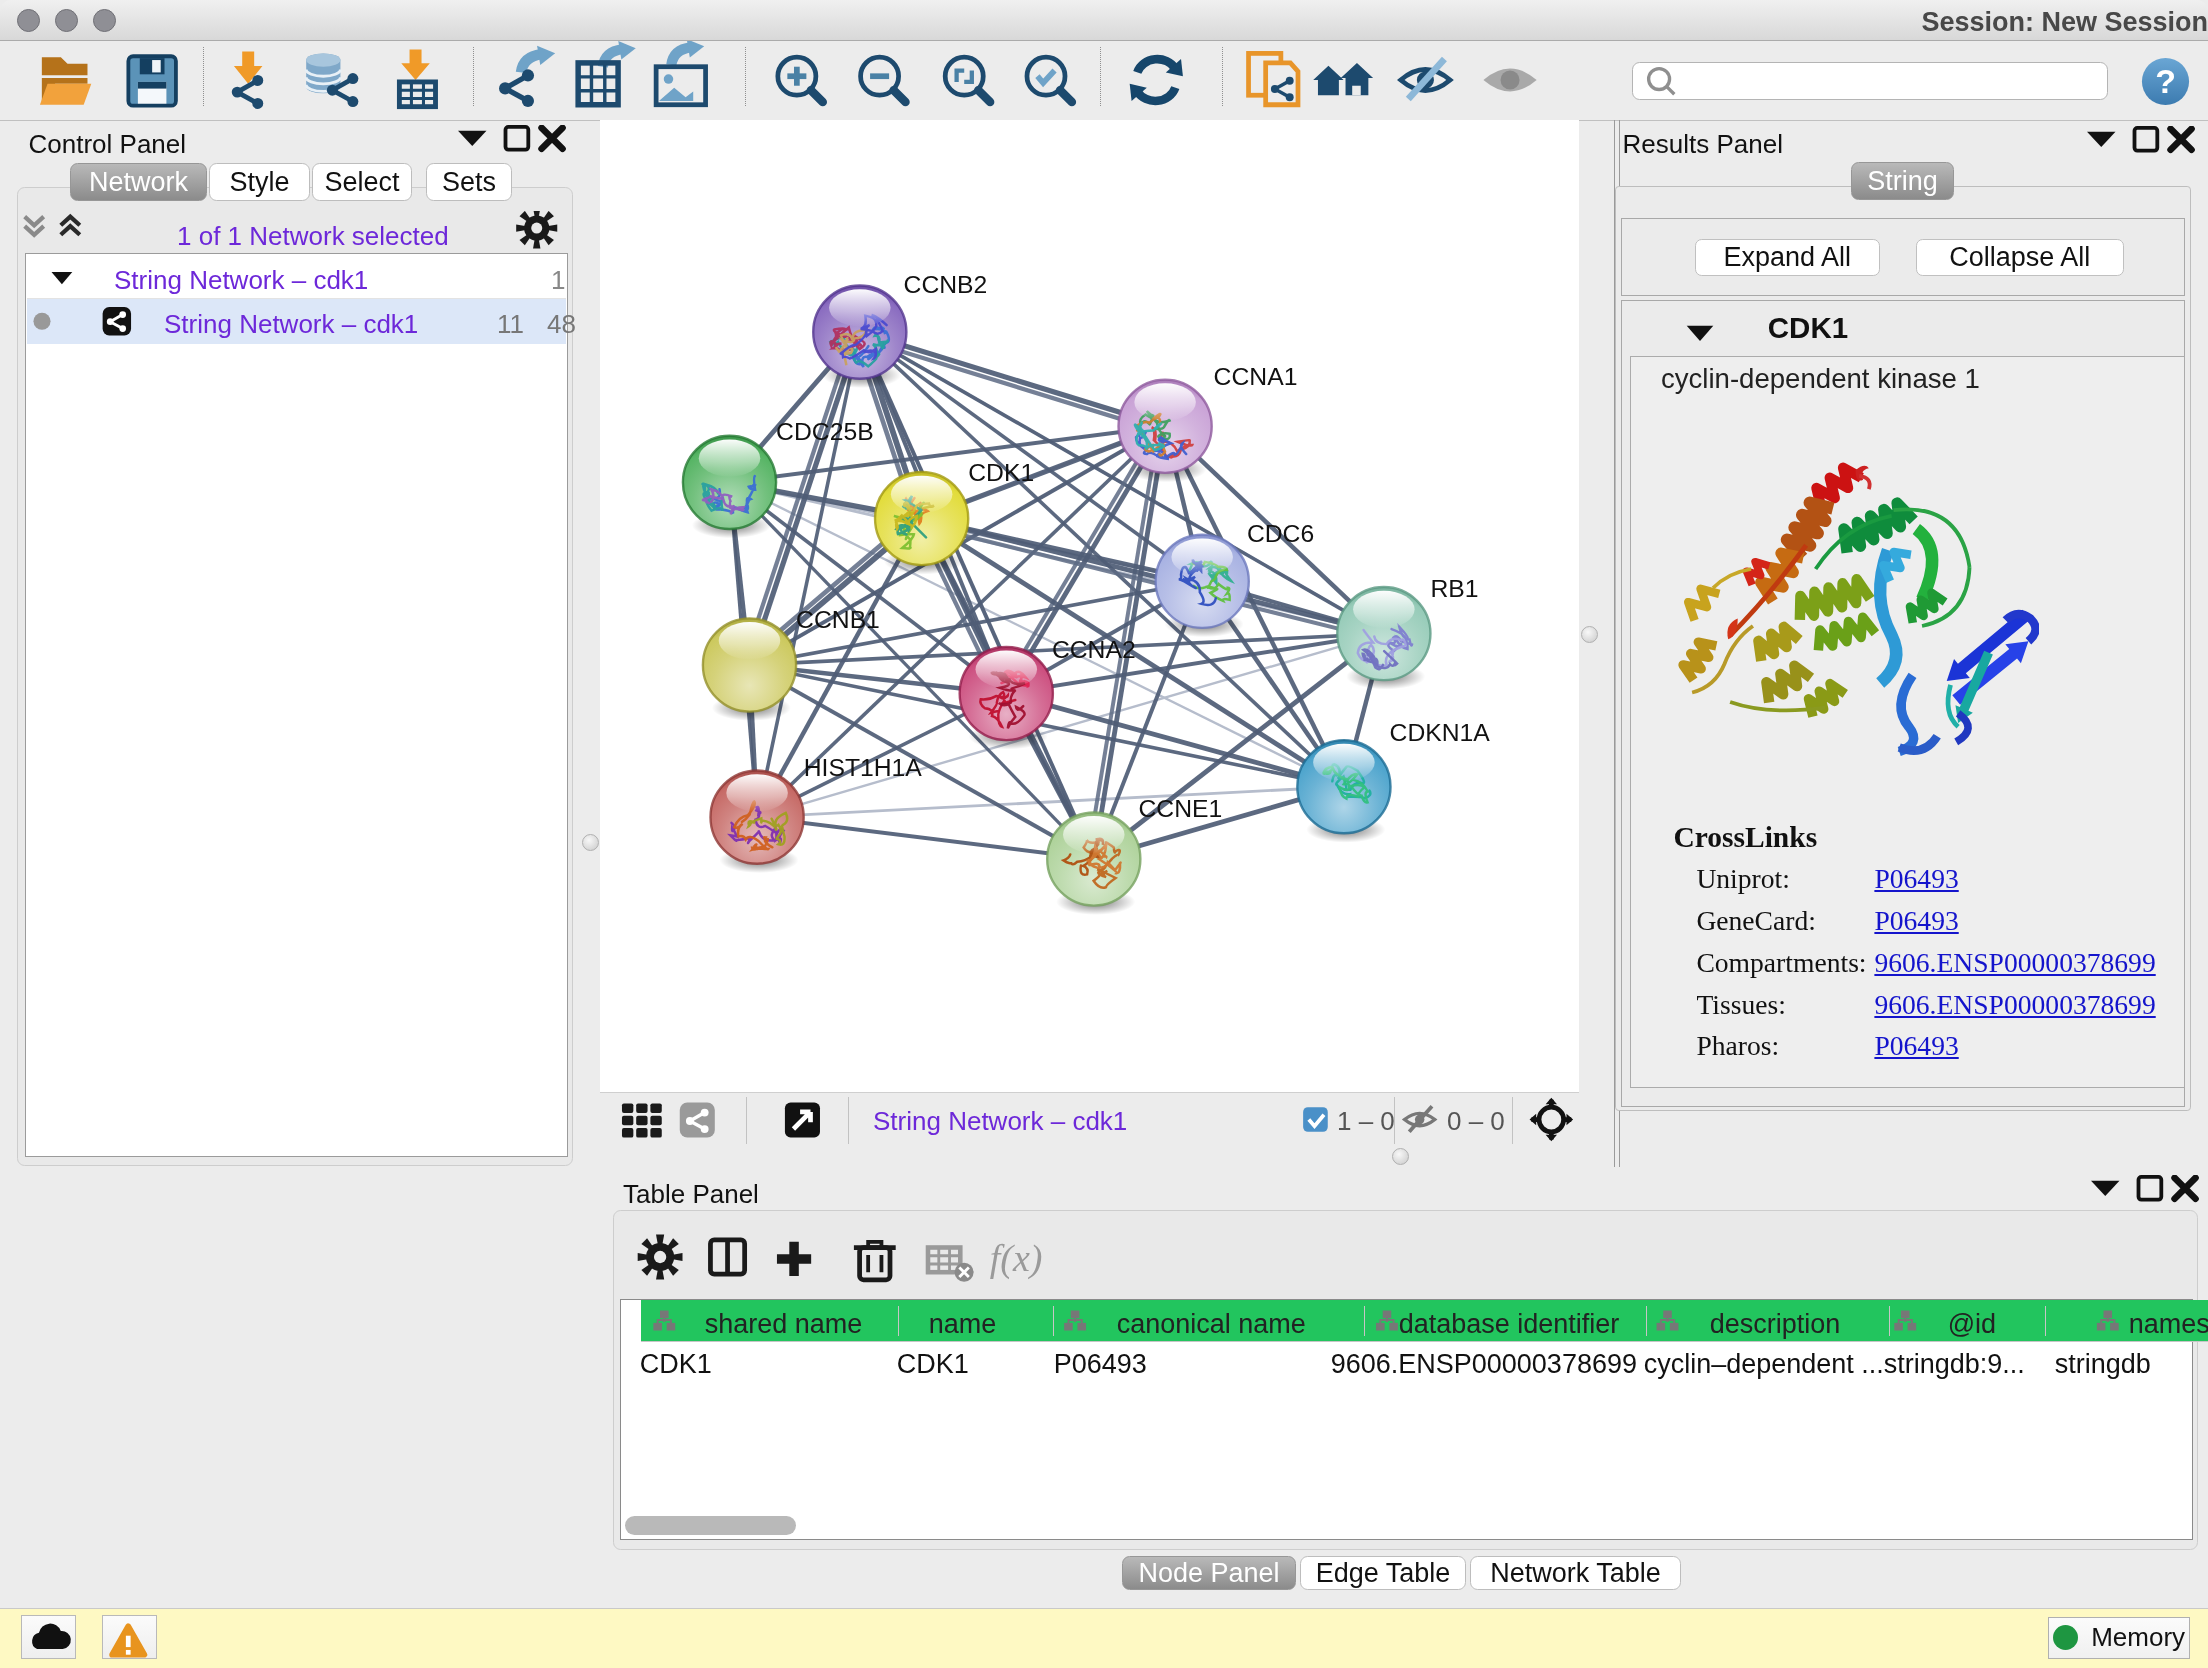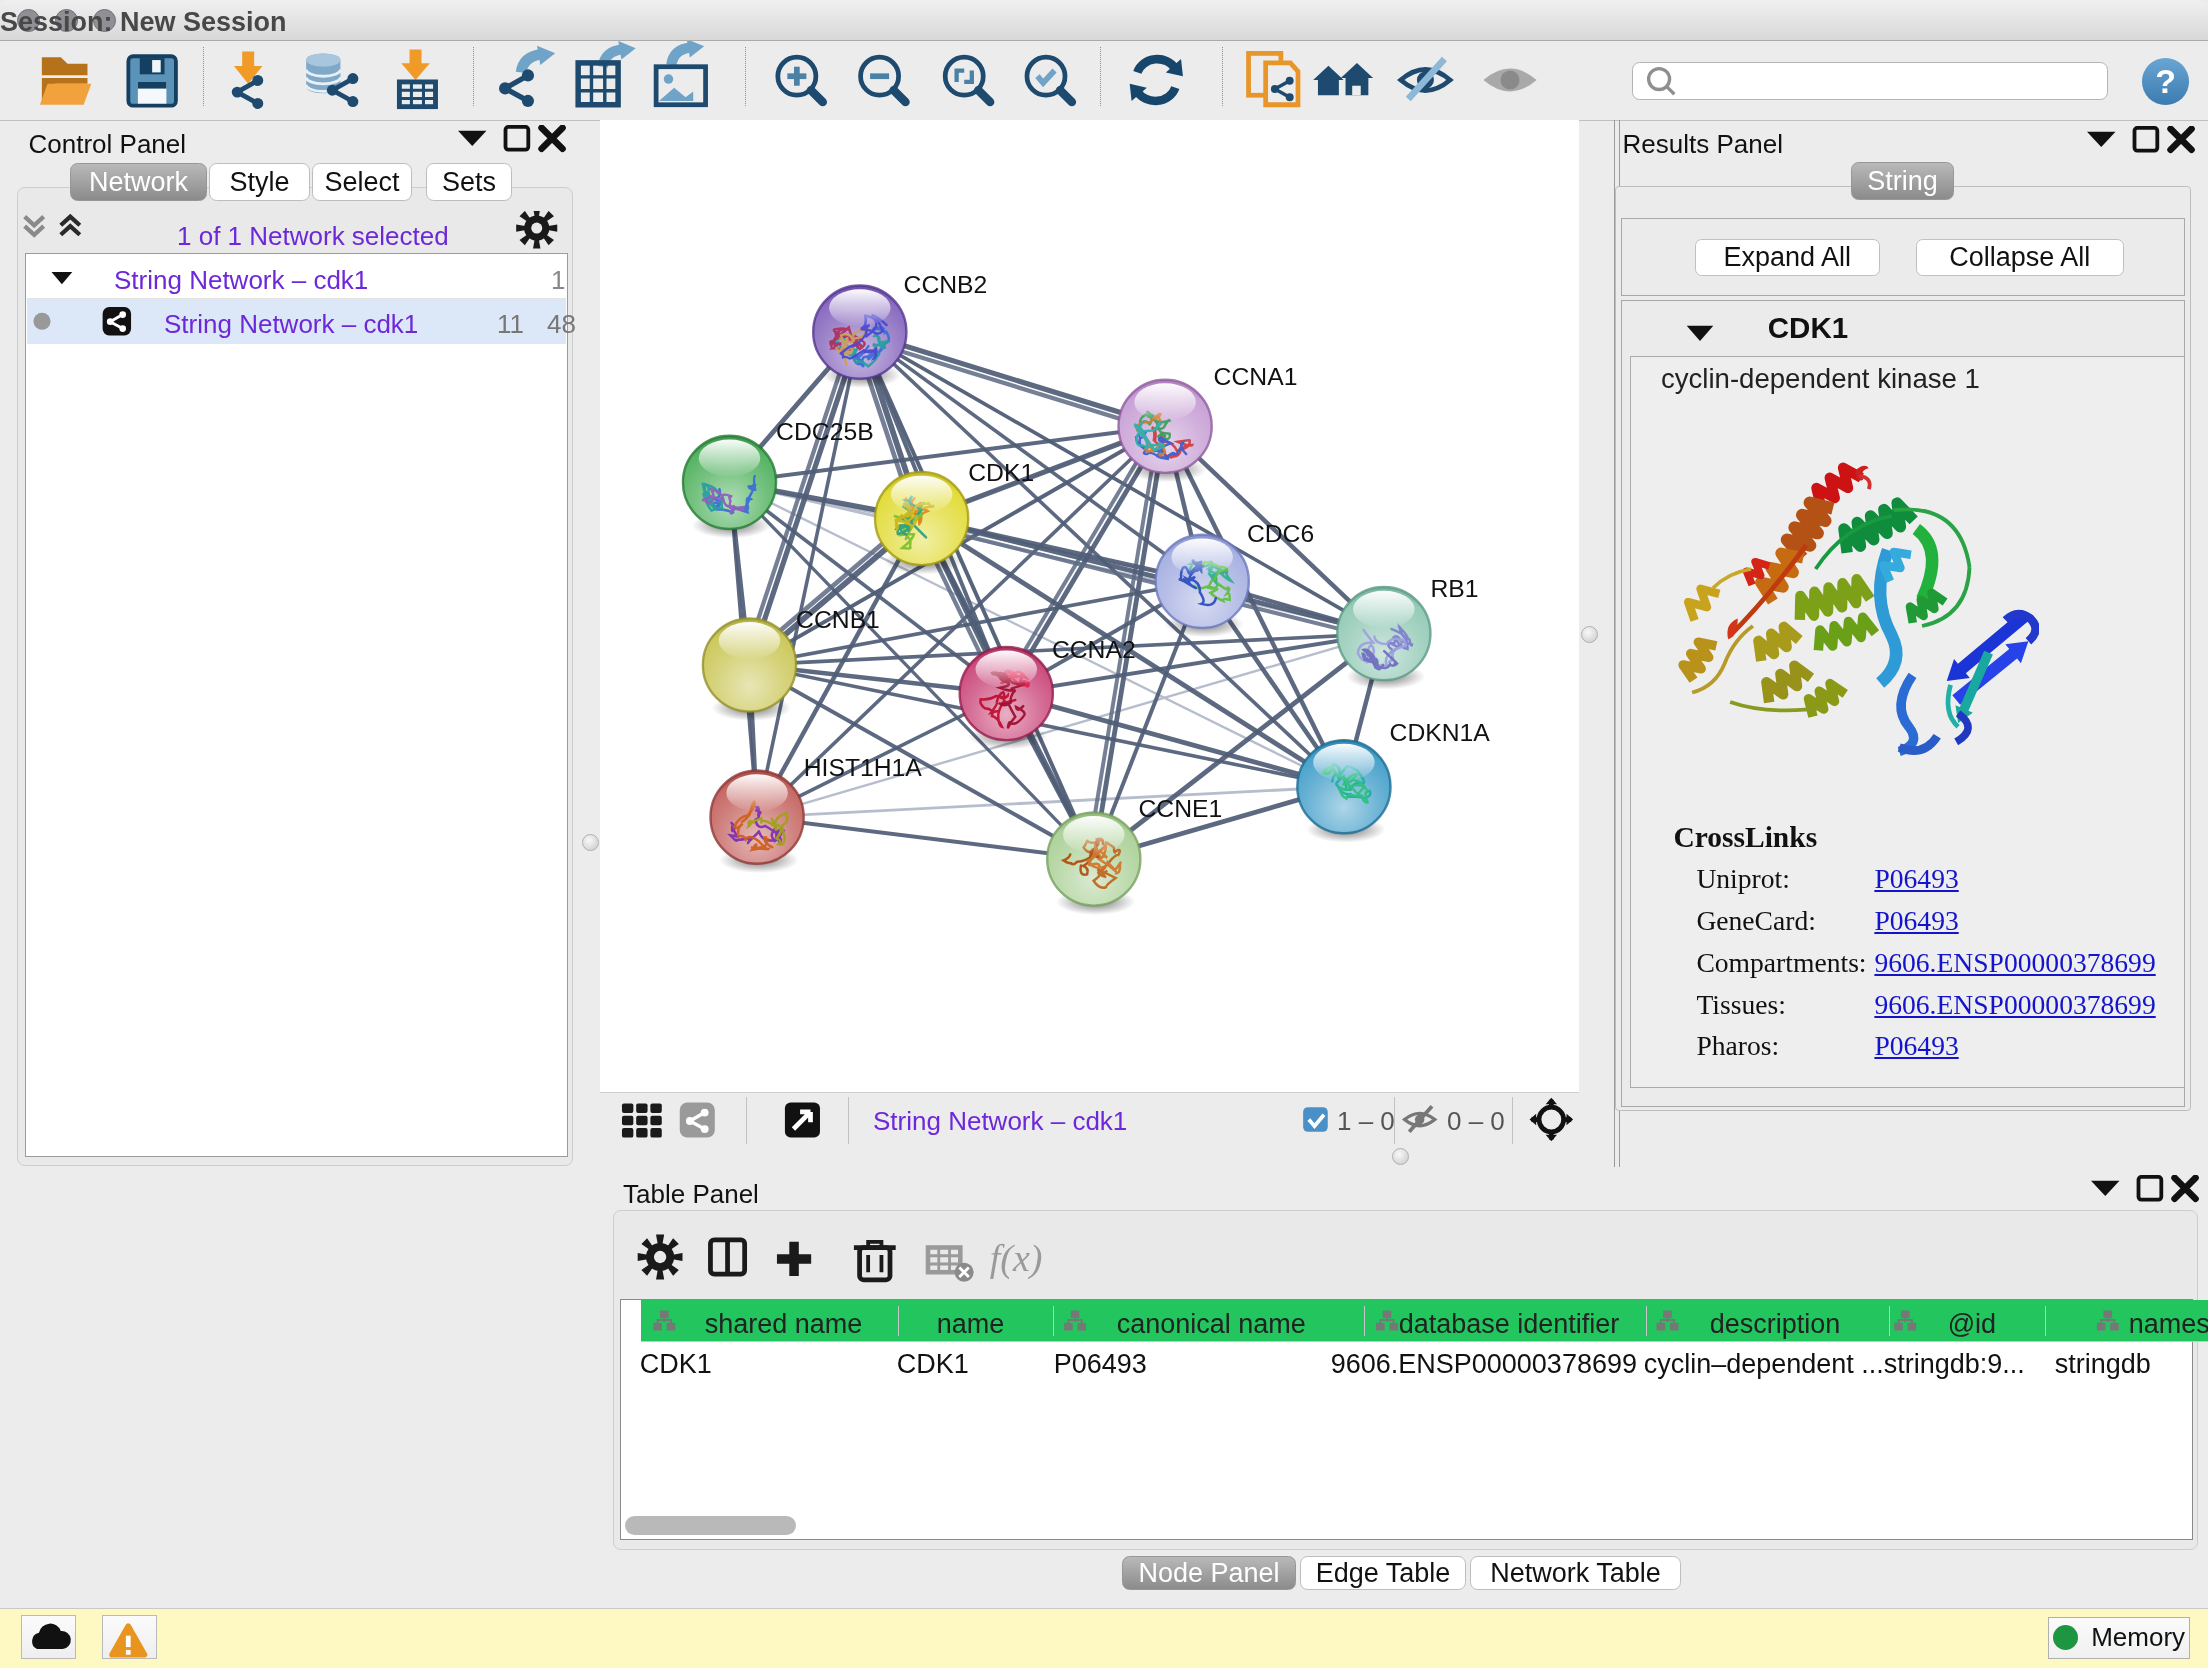--- a/index.html
+++ b/index.html
@@ -4,21 +4,21 @@
 <style>
   html,body{margin:0;padding:0;}
   body{width:2208px;height:1668px;position:relative;background:#ececec;
        font-family:"Liberation Sans",sans-serif;overflow:hidden;}
   .abs{position:absolute;}
   
   #titlebar{left:0;top:0;width:2208px;height:40px;
     background:linear-gradient(#f0f0f0,#d8d8d8);
     border-bottom:1px solid #ababab;border-radius:11.4px 11.4px 0 0;}
   .tl{width:21px;height:21px;border-radius:50%;background:#8f8f95;border:1px solid #707076;top:8.6px;}
-  #title{width:2208px;text-align:left;top:6.7px;font-size:27px;font-weight:bold;color:#484848;}
+  #title{width:2208px;text-align:right;top:6.7px;font-size:27px;font-weight:bold;color:#484848;}
   
   #toolbar{left:0;top:41px;width:2208px;height:79px;background:#ececec;border-bottom:1px solid #c0c0c0;}
   .tsep{top:5.7px;height:59px;width:0;border-left:1.9px dotted #8f8f8f;}
   #searchbox{left:1632px;top:21px;width:474px;height:36px;background:#fff;border:1.9px solid #b4b4b4;border-radius:7.6px;}
   
   .ptitle{font-size:26px;color:#111;}
   .paneltab{z-index:5;height:38px;border-radius:7.6px;border:1px solid #bdbdbd;background:#fff;
      font-size:27px;color:#111;display:flex;align-items:center;justify-content:center;box-sizing:border-box;}
   .seltab{background:linear-gradient(#b9b9b9,#8b8b8b);color:#fff;border:1px solid #979797;}
   .groupbox{background:#e9e9e9;border:1px solid #cdcdcd;border-radius:7.6px;}
@@ -691,21 +691,21 @@
             <rect x="1325" y="11" width="9" height="8" fill="#777"></rect>
             <rect x="1318" y="24" width="9" height="8" fill="#777"></rect>
             <rect x="1332" y="24" width="9" height="8" fill="#777"></rect>
             <path d="M1329.5,19 v4 M1322.5,24 v-3 h14 v3" fill="none" stroke="#777" stroke-width="2"></path>
             <rect x="1538" y="11" width="9" height="8" fill="#777"></rect>
             <rect x="1531" y="24" width="9" height="8" fill="#777"></rect>
             <rect x="1545" y="24" width="9" height="8" fill="#777"></rect>
             <path d="M1542.5,19 v4 M1535.5,24 v-3 h14 v3" fill="none" stroke="#777" stroke-width="2"></path>
           </svg>
           <div class="hlabel abs" style="left:64px;">shared name</div>
-          <div class="hlabel abs" style="left:296px;">name</div>
+          <div class="hlabel abs" style="left:288px;">name</div>
           <div class="hlabel abs" style="left:476px;">canonical name</div>
           <div class="hlabel abs" style="left:758px;">database identifier</div>
           <div class="hlabel abs" style="left:1069px;">description</div>
           <div class="hlabel abs" style="left:1307px;">@id</div>
           <div class="hlabel abs" style="left:1488px;">namespac</div>
         </div>
         <div class="abs" style="left:0;top:41px;width:1569px;height:42px;">
           <div class="dcell abs" style="left:19px;">CDK1</div>
           <div class="dcell abs" style="left:276px;">CDK1</div>
           <div class="dcell abs" style="left:433px;">P06493</div>

